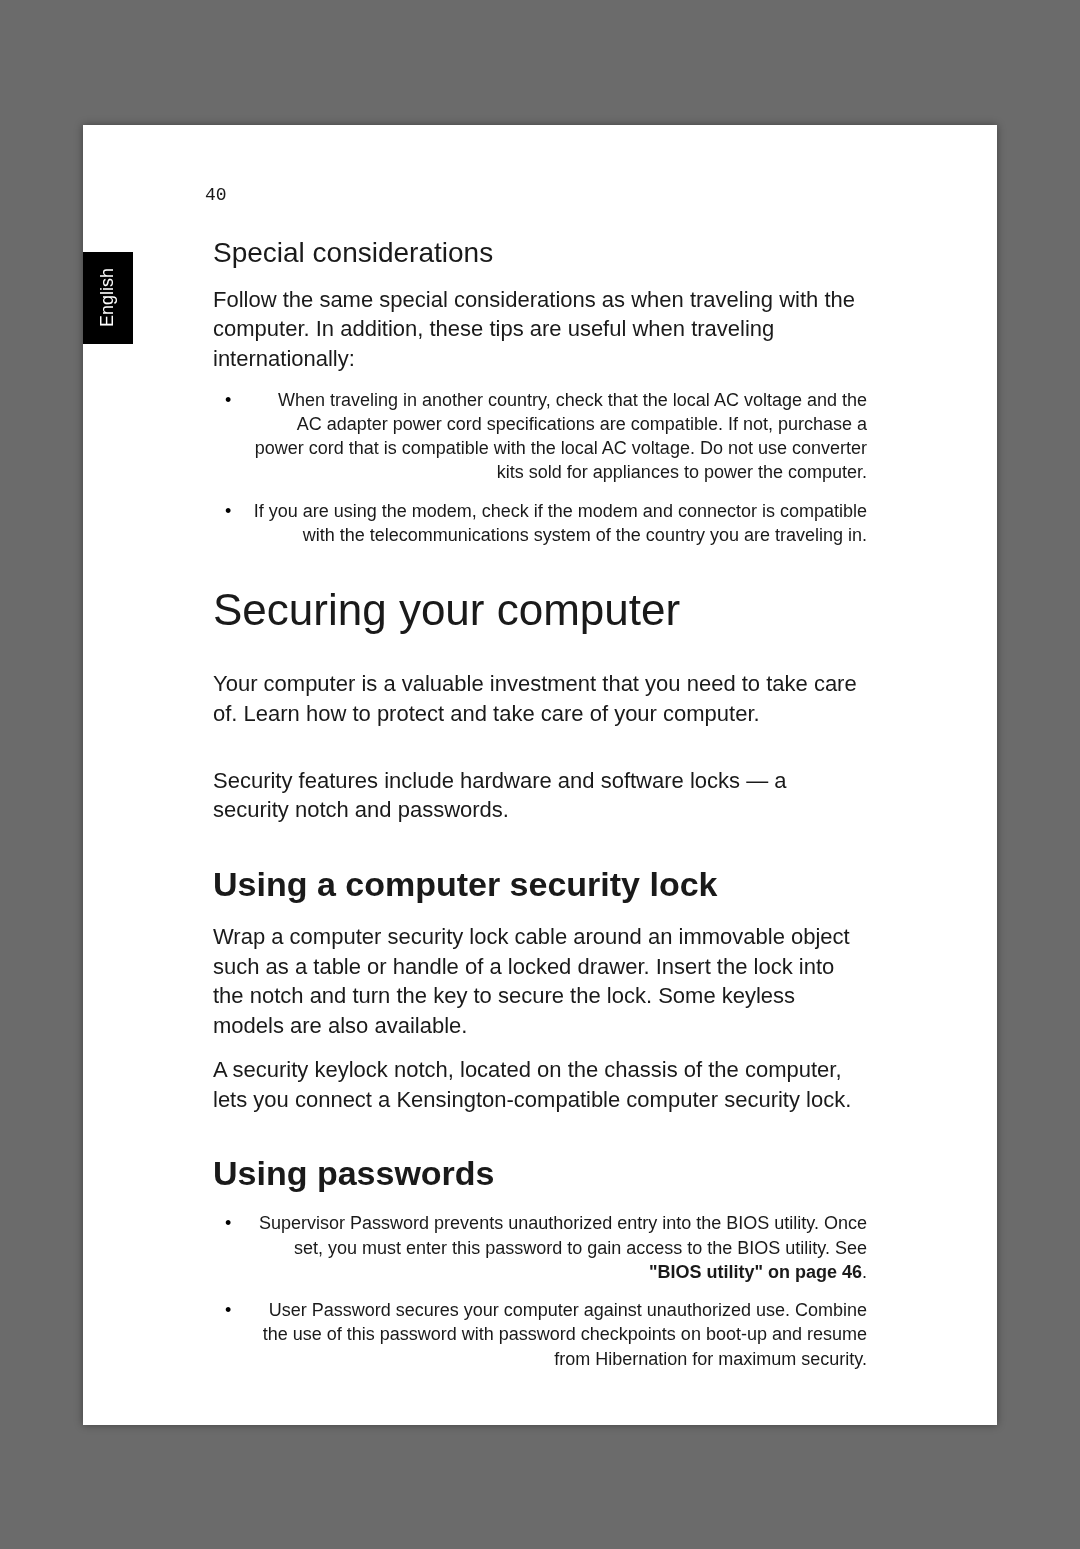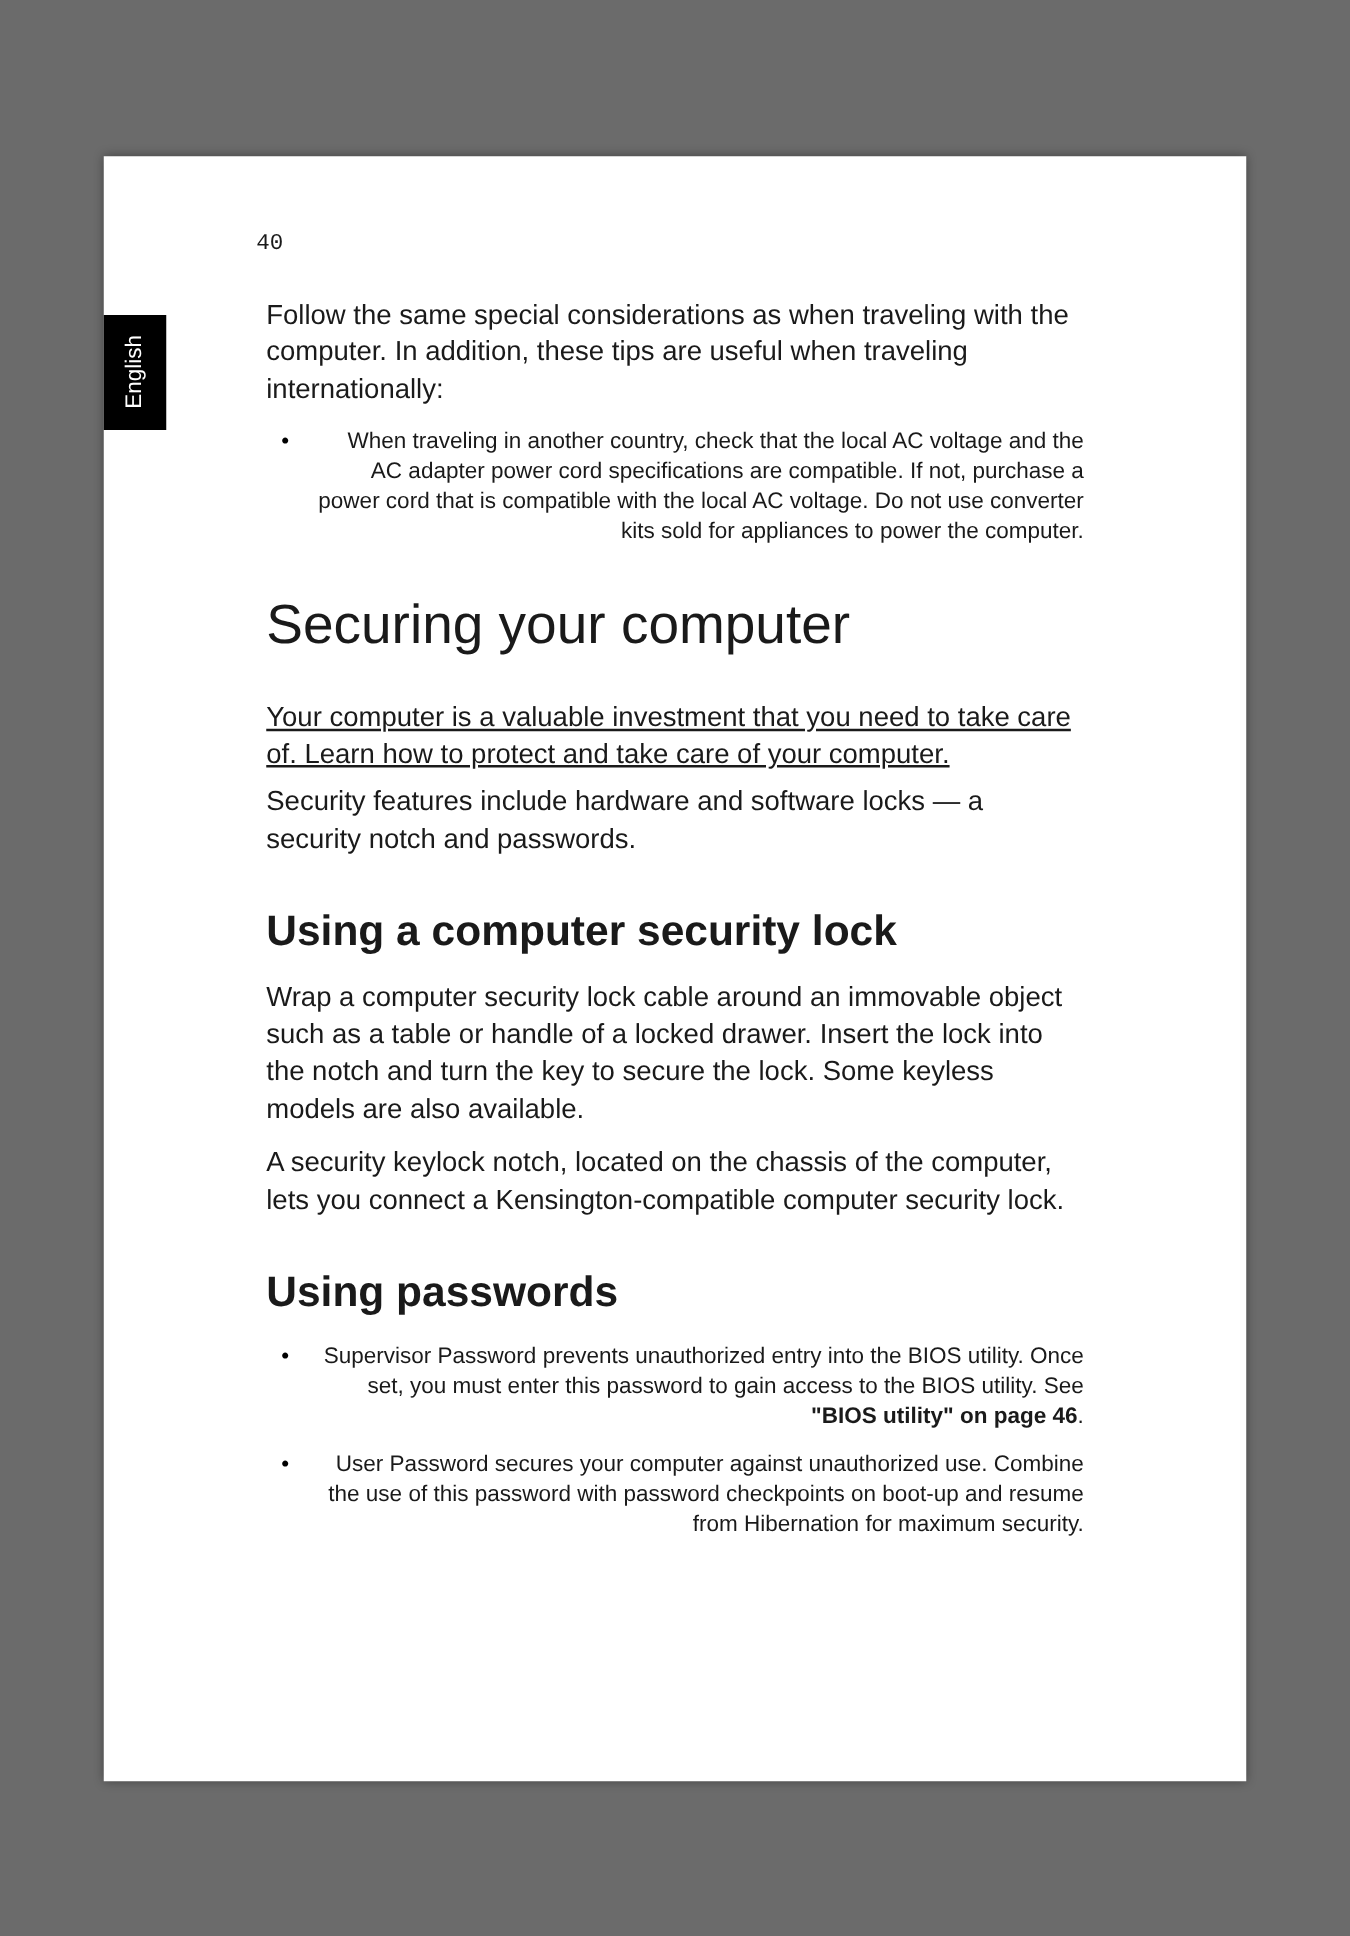--- a/index.html
+++ b/index.html
@@ -65,22 +65,21 @@
     font-weight: 700;
     margin-top: 40px;
     margin-bottom: 18px;
   }
   .body-text {
     font-size: 22px;
     line-height: 1.35;
     margin-bottom: 14px;
   }
   .body-text.spaced {
-    margin-bottom: 8px;
-    text-decoration: underline;
+    margin-bottom: 37px;
   }
   ul.doc-list {
     list-style: none;
     margin-bottom: 14px;
     text-align: right;
   }
   ul.doc-list li {
     position: relative;
     padding-left: 40px;
     font-size: 18px;
@@ -103,23 +102,25 @@
 <body>
 
 <div class="page">
 
   <div class="side-tab">
     <span>English</span>
   </div>
 
   <div class="page-num">40</div>
 
+  <div class="h3">Special considerations</div>
   <p class="body-text">Follow the same special considerations as when traveling with the computer. In addition, these tips are useful when traveling internationally:</p>
   <ul class="doc-list">
     <li>When traveling in another country, check that the local AC voltage and the AC adapter power cord specifications are compatible. If not, purchase a power cord that is compatible with the local AC voltage. Do not use converter kits sold for appliances to power the computer.</li>
+    <li>If you are using the modem, check if the modem and connector is compatible with the telecommunications system of the country you are traveling in.</li>
   </ul>
 
   <div class="h1">Securing your computer</div>
   <p class="body-text spaced">Your computer is a valuable investment that you need to take care of. Learn how to protect and take care of your computer.</p>
   <p class="body-text">Security features include hardware and software locks — a security notch and passwords.</p>
 
   <div class="h2">Using a computer security lock</div>
   <p class="body-text">Wrap a computer security lock cable around an immovable object such as a table or handle of a locked drawer. Insert the lock into the notch and turn the key to secure the lock. Some keyless models are also available.</p>
   <p class="body-text">A security keylock notch, located on the chassis of the computer, lets you connect a Kensington-compatible computer security lock.</p>
 

